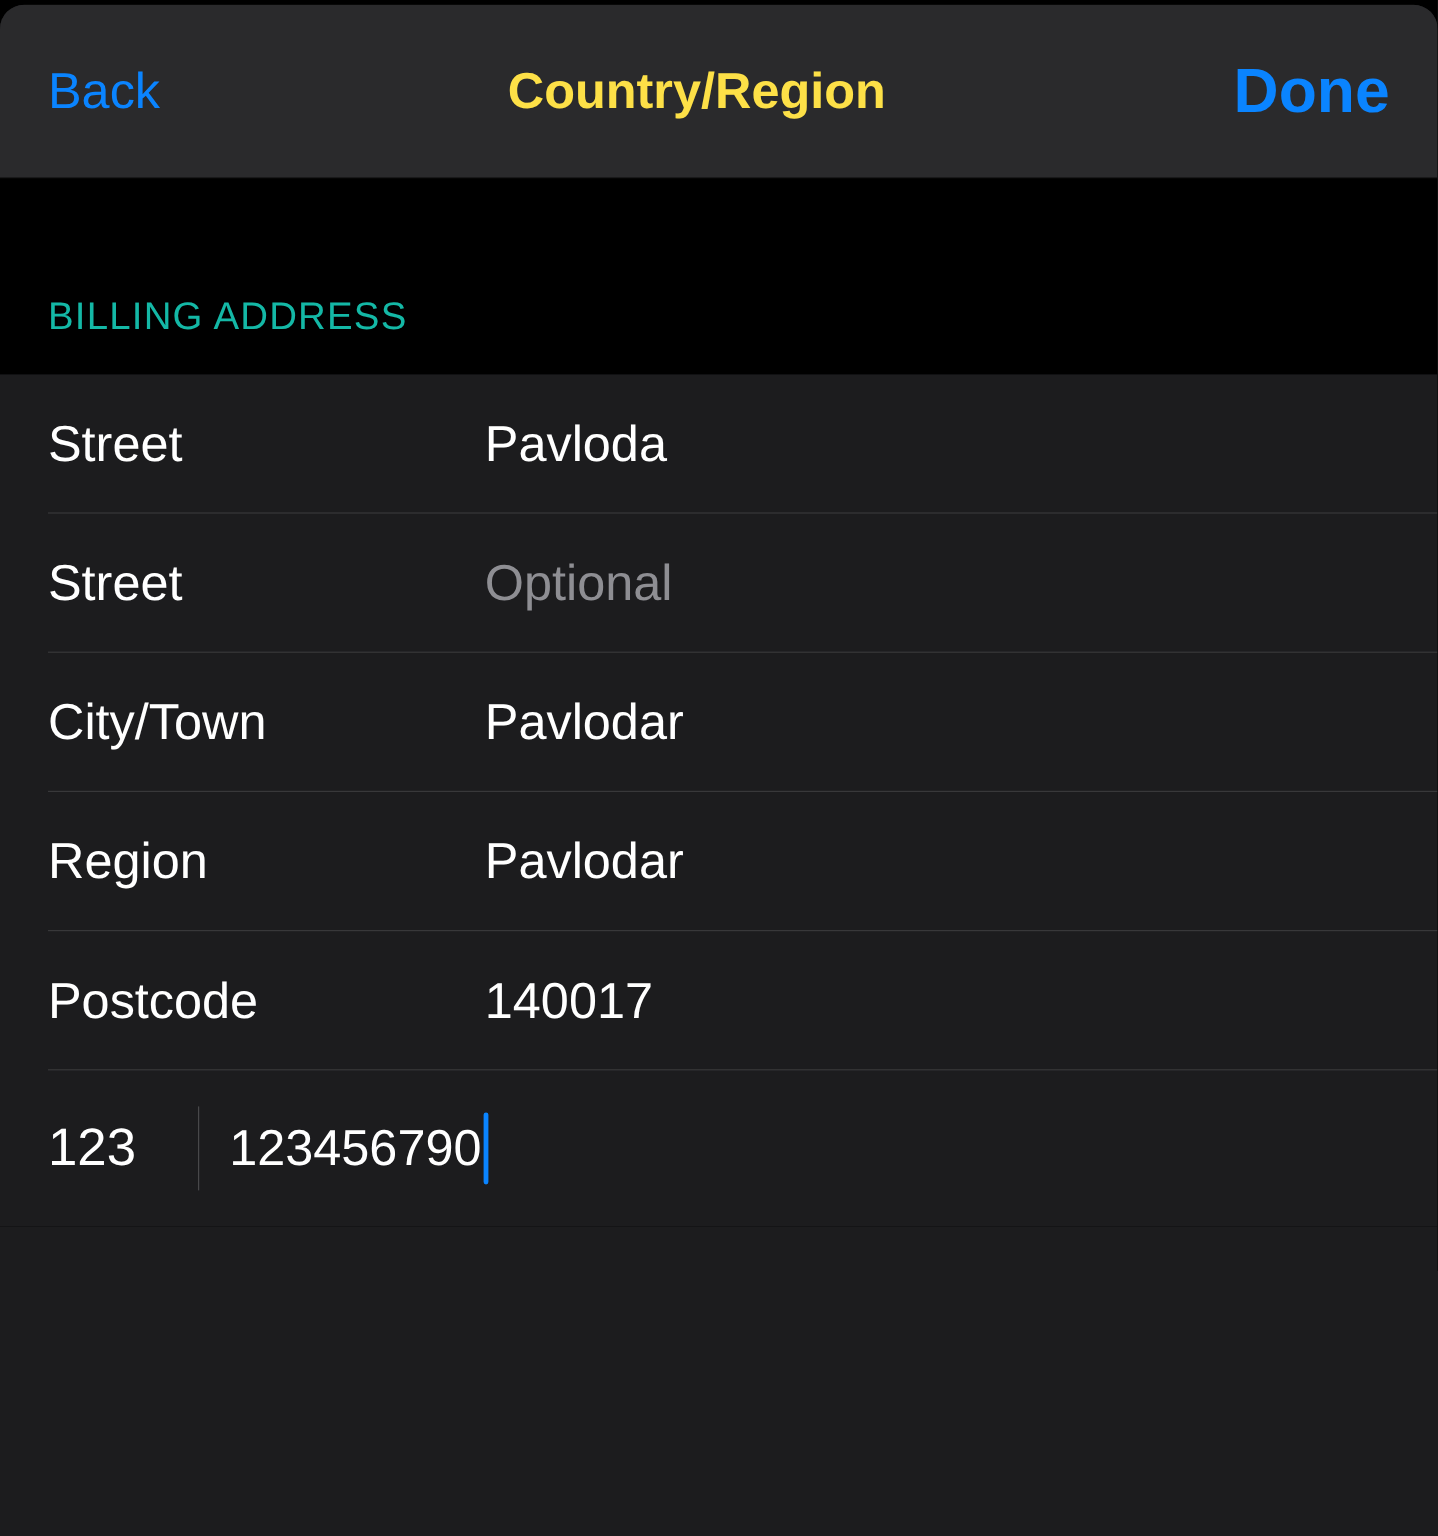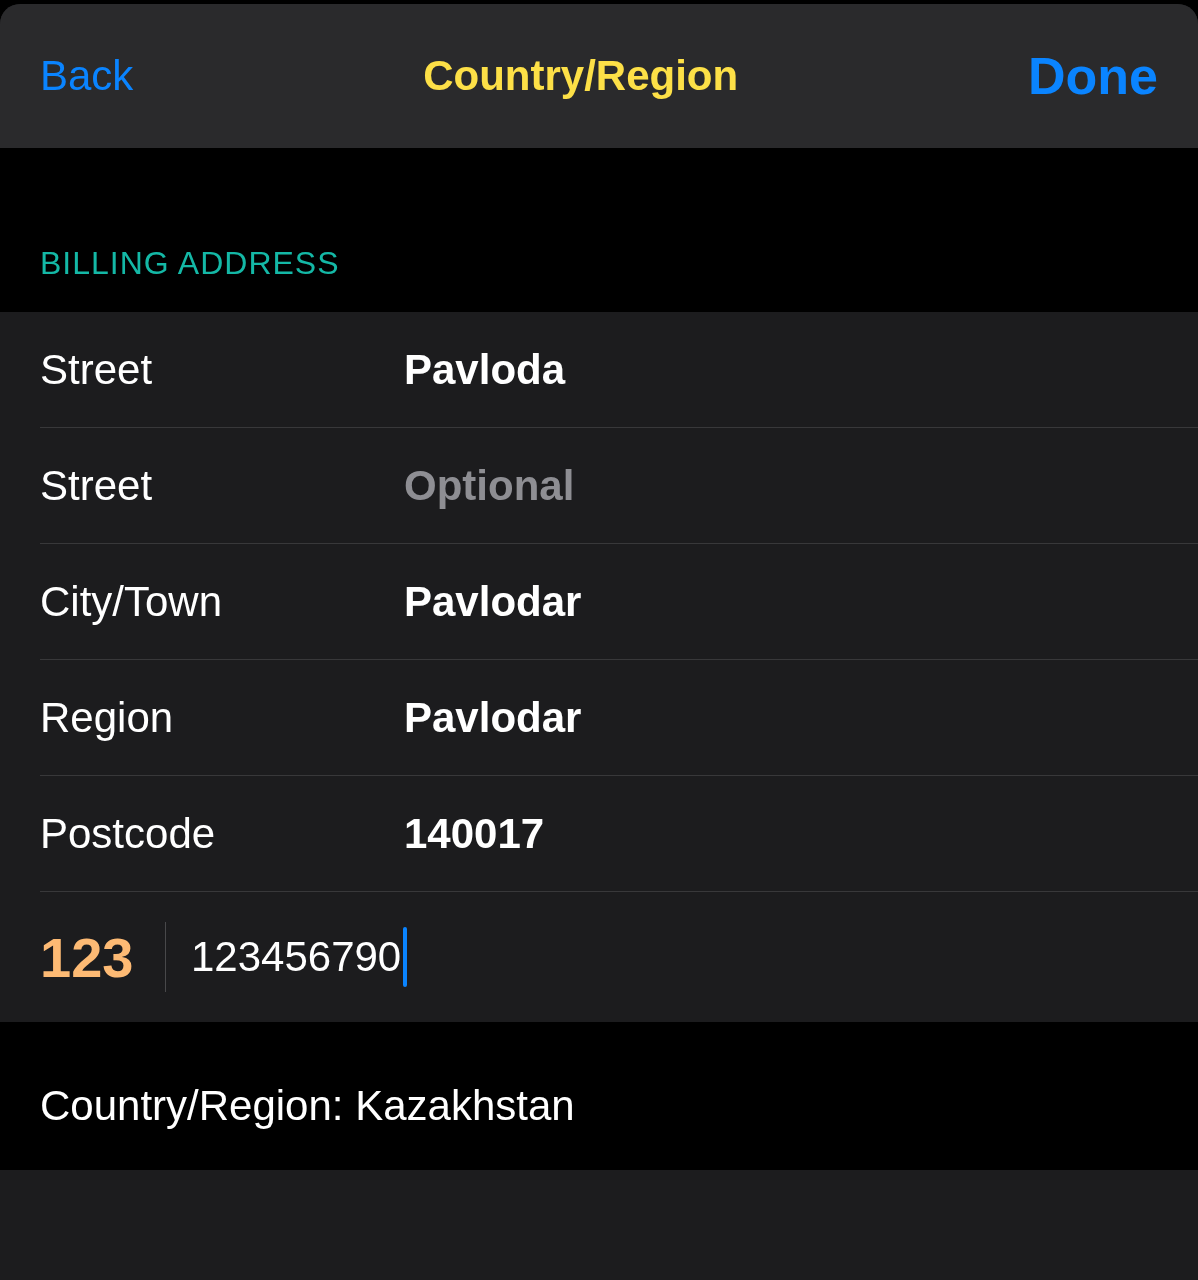--- a/index.html
+++ b/index.html
@@ -88,38 +88,38 @@
     .form-label {
       color: #fff;
       font-size: 42px;
       font-weight: 400;
       width: 345px;
       flex-shrink: 0;
     }
     .form-value {
       color: #fff;
       font-size: 42px;
-      font-weight: 700;
+      font-weight: 400;
       flex: 1;
       background: none;
       border: none;
       outline: none;
     }
     .form-value::placeholder {
       color: #8e8e93;
     }
     .phone-row {
       display: flex;
       align-items: center;
       flex: 1;
     }
     .phone-code {
-      color: #fdba74;
-      font-size: 56px;
-      font-weight: 700;
+      color: #ffffff;
+      font-size: 44px;
+      font-weight: 400;
       width: 120px;
       background: none;
       border: none;
       outline: none;
     }
     .phone-divider {
       width: 1px;
       height: 70px;
       background: #48484a;
       margin: 0 25px 0 5px;
@@ -204,17 +204,14 @@
           <div class="phone-divider"></div>
           <div class="phone-number-wrap">
             <span class="phone-number">123456790</span>
             <span class="cursor"></span>
           </div>
         </div>
       </div>
 
     </div>
 
-    <div class="footer-text">
-      <span>Country/Region: </span><span>Kazakhstan</span>
-    </div>
   </div>
 </div>
 
 </body></html>

